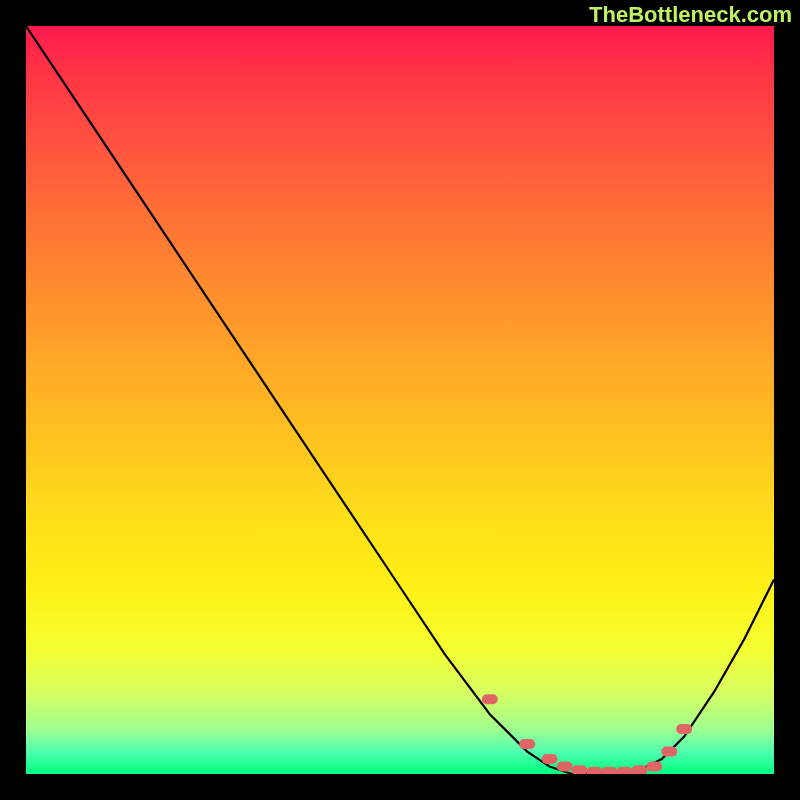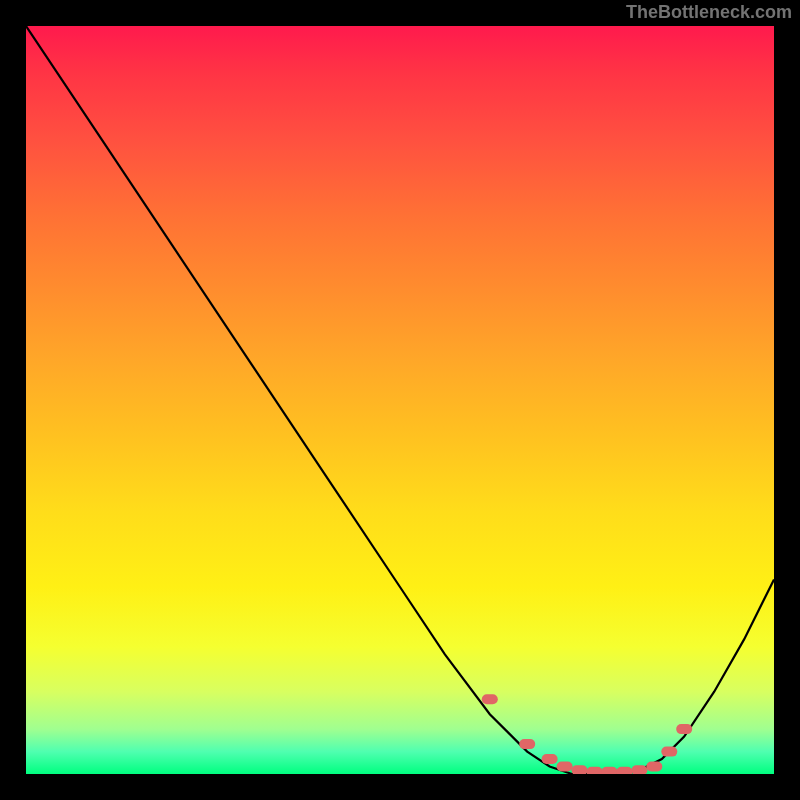--- a/index.html
+++ b/index.html
@@ -8,22 +8,22 @@
     height: 800px;
     background: #000;
     font-family: Arial, sans-serif;
     position: relative;
     overflow: hidden;
   }
   .watermark {
     position: absolute;
     top: 2px;
     right: 8px;
-    color: #737373;
-    font-size: 18px;
+    color: #bef264;
+    font-size: 22px;
     font-weight: bold;
     z-index: 10;
   }
   .plot-area {
     position: absolute;
     left: 26px;
     top: 26px;
     width: 748px;
     height: 748px;
   }

